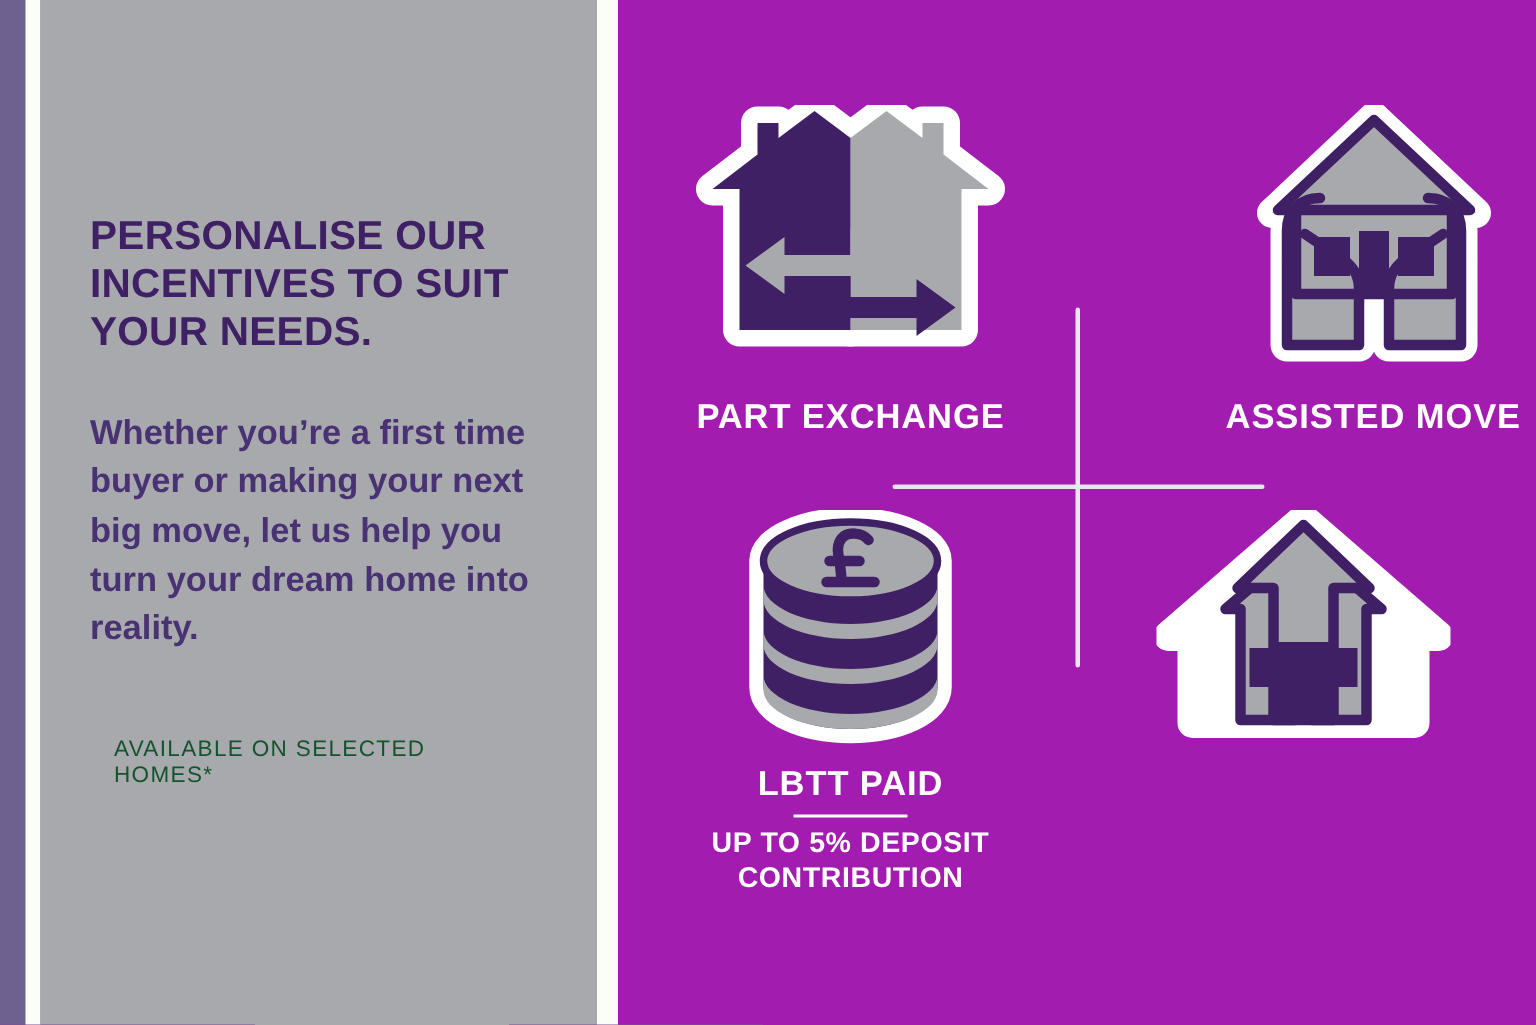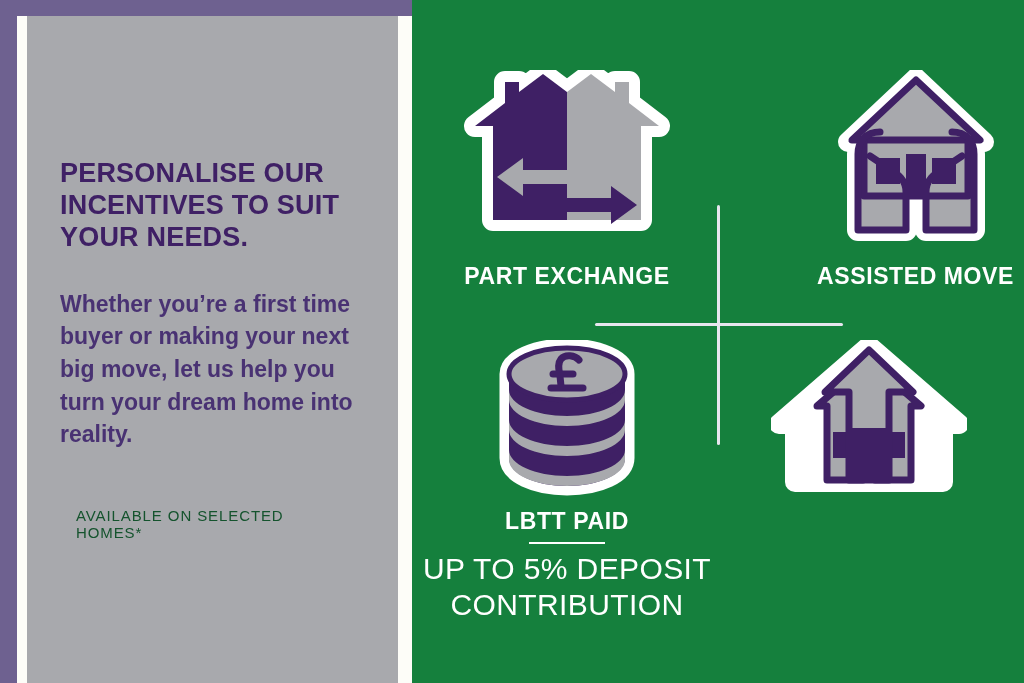--- a/index.html
+++ b/index.html
@@ -9,21 +9,21 @@
     font-family:"Liberation Sans", sans-serif;
     background:#6e6190;
   }
   .banner{
     position:relative;width:1024px;height:683px;
     background:#6e6190;
     display:flex;
   }
   
   .left-panel{
-    position:absolute;left:0;top:16px;width:412px;height:500px;
+    position:absolute;left:0;top:0;width:412px;height:500px;
   }
   .left-edge-purple{
     position:absolute;left:0;top:0;width:17px;height:683px;background:#6e6190;
   }
   .left-edge-white{
     position:absolute;left:17px;top:0;width:10px;height:683px;background:#fdfdf8;
   }
   .grey-card{
     position:absolute;left:27px;top:0;width:371px;height:683px;
     background:#a8a9ad;
@@ -58,21 +58,21 @@
     font-size:15px;
     letter-spacing:0.9px;
     font-weight:400;
     text-transform:uppercase;
     margin:16px;
   }
 
   
   .right-panel{
     position:absolute;left:412px;top:0;width:612px;height:683px;
-    background:#15803d;
+    background:#a21caf;
   }
   .divider-v{
     position:absolute;left:305px;top:205px;width:3px;height:240px;
     background:#e8e6ef;border-radius:2px;
   }
   .divider-h{
     position:absolute;left:183px;top:323px;width:248px;height:3px;
     background:#e8e6ef;border-radius:2px;
   }
   .cell{
@@ -93,22 +93,22 @@
     letter-spacing:0.6px;
     line-height:1.18;
     text-transform:uppercase;
   }
   .label-rule{
     width:76px;height:2px;background:#ffffff;
     margin:7px auto 7px auto;
   }
   .label-sub{
     color:#ffffff;
-    font-size:30px;
-    font-weight:normal;
+    font-size:19px;
+    font-weight:bold;
     letter-spacing:0.4px;
     line-height:1.2;
     text-transform:uppercase;
   }
 </style>
 </head>
 <body>
 
 <div class="banner">
 

